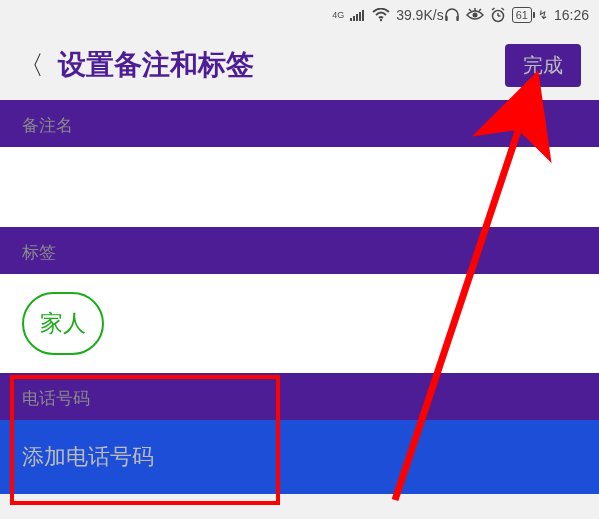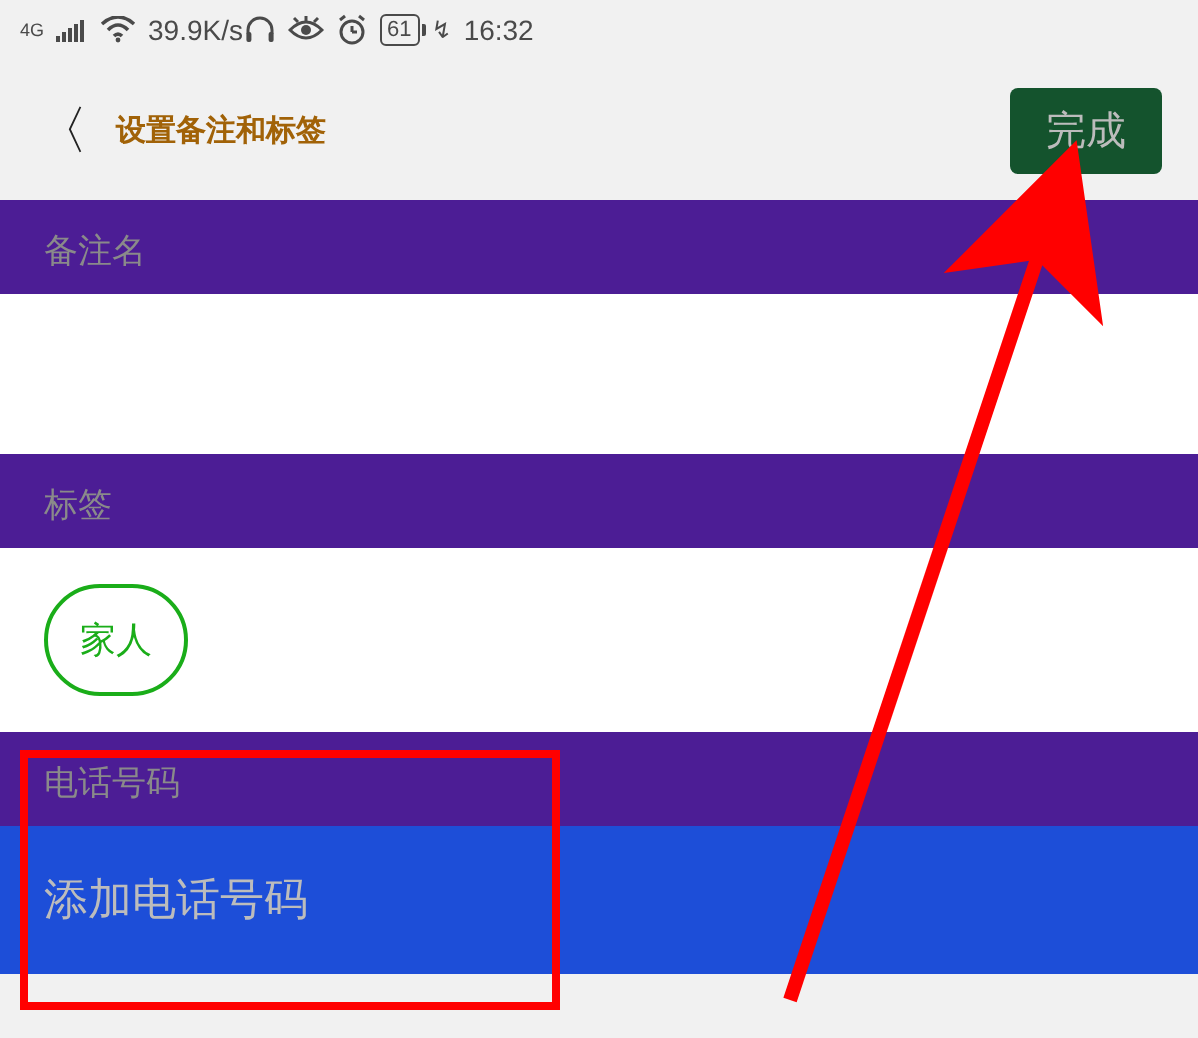--- a/index.html
+++ b/index.html
@@ -12,21 +12,21 @@
   overflow: hidden;
 }
 .status-bar {
   height: 30px;
   background: #f1f1f1;
   display: flex;
   align-items: center;
   padding: 0 10px;
   font-size: 14px;
   color: #4a4a4a;
-  justify-content: flex-start;
+  justify-content: flex-end;
 }
 .status-left, .status-right { display: flex; align-items: center; gap: 6px; }
 .signal-icon, .wifi-icon, .headphone-icon, .eye-icon, .alarm-icon, .battery-icon { display: inline-flex; }
 .battery-box {
   display: inline-flex;
   align-items: center;
   border: 1.5px solid #4a4a4a;
   border-radius: 3px;
   padding: 0 3px;
   height: 16px;
@@ -45,23 +45,23 @@
 }
 .nav-header {
   height: 70px;
   background: #f1f1f1;
   display: flex;
   align-items: center;
   padding: 0 18px;
   gap: 14px;
 }
 .back-chevron { font-size: 26px; color: #222; font-weight: 300; }
-.nav-title { font-size: 15px; color: #a16207; font-weight: 600; flex: 1; }
+.nav-title { font-size: 28px; color: #4c1d95; font-weight: 600; flex: 1; }
 .done-btn {
-  background: #14532d;
+  background: #4c1d95;
   color: #bcbcbc;
   font-size: 20px;
   padding: 8px 18px;
   border-radius: 4px;
   border: none;
 }
 .field-label-row {
   background: #4c1d95;
   padding: 14px 22px 10px;
   color: #8a8a8a;
@@ -77,21 +77,21 @@
 .tag-row {
   background: #fff;
   padding: 18px 22px;
 }
 .tag-chip {
   display: inline-block;
   border: 2px solid #1aad19;
   color: #1aad19;
   border-radius: 999px;
   padding: 14px 16px;
-  font-size: 18px;
+  font-size: 23px;
 }
 .phone-input-row {
   background: #1d4ed8;
   padding: 22px 22px;
   color: #bcbcbc;
   font-size: 22px;
 }
 .annotation-box {
   position: absolute;
   left: 10px;
@@ -161,21 +161,21 @@
           <line x1="8" y1="9" x2="8" y2="6" stroke="#4a4a4a" stroke-width="1.5"></line>
           <line x1="8" y1="9" x2="10.5" y2="9" stroke="#4a4a4a" stroke-width="1.5"></line>
           <line x1="2" y1="3" x2="4.5" y2="1" stroke="#4a4a4a" stroke-width="1.5"></line>
           <line x1="14" y1="3" x2="11.5" y2="1" stroke="#4a4a4a" stroke-width="1.5"></line>
         </svg>
     </span>
     <span class="battery-box">
       <span>61</span>
     </span>
     <span style="font-size:12px;">↯</span>
-    <span>16:32</span>
+    <span>16:26</span>
   </div>
 </div>
 
 <div class="nav-header">
   <span class="back-chevron">〈</span>
   <span class="nav-title">设置备注和标签</span>
   <button class="done-btn">完成</button>
 </div>
 
 <div class="field-label-row">备注名</div>

